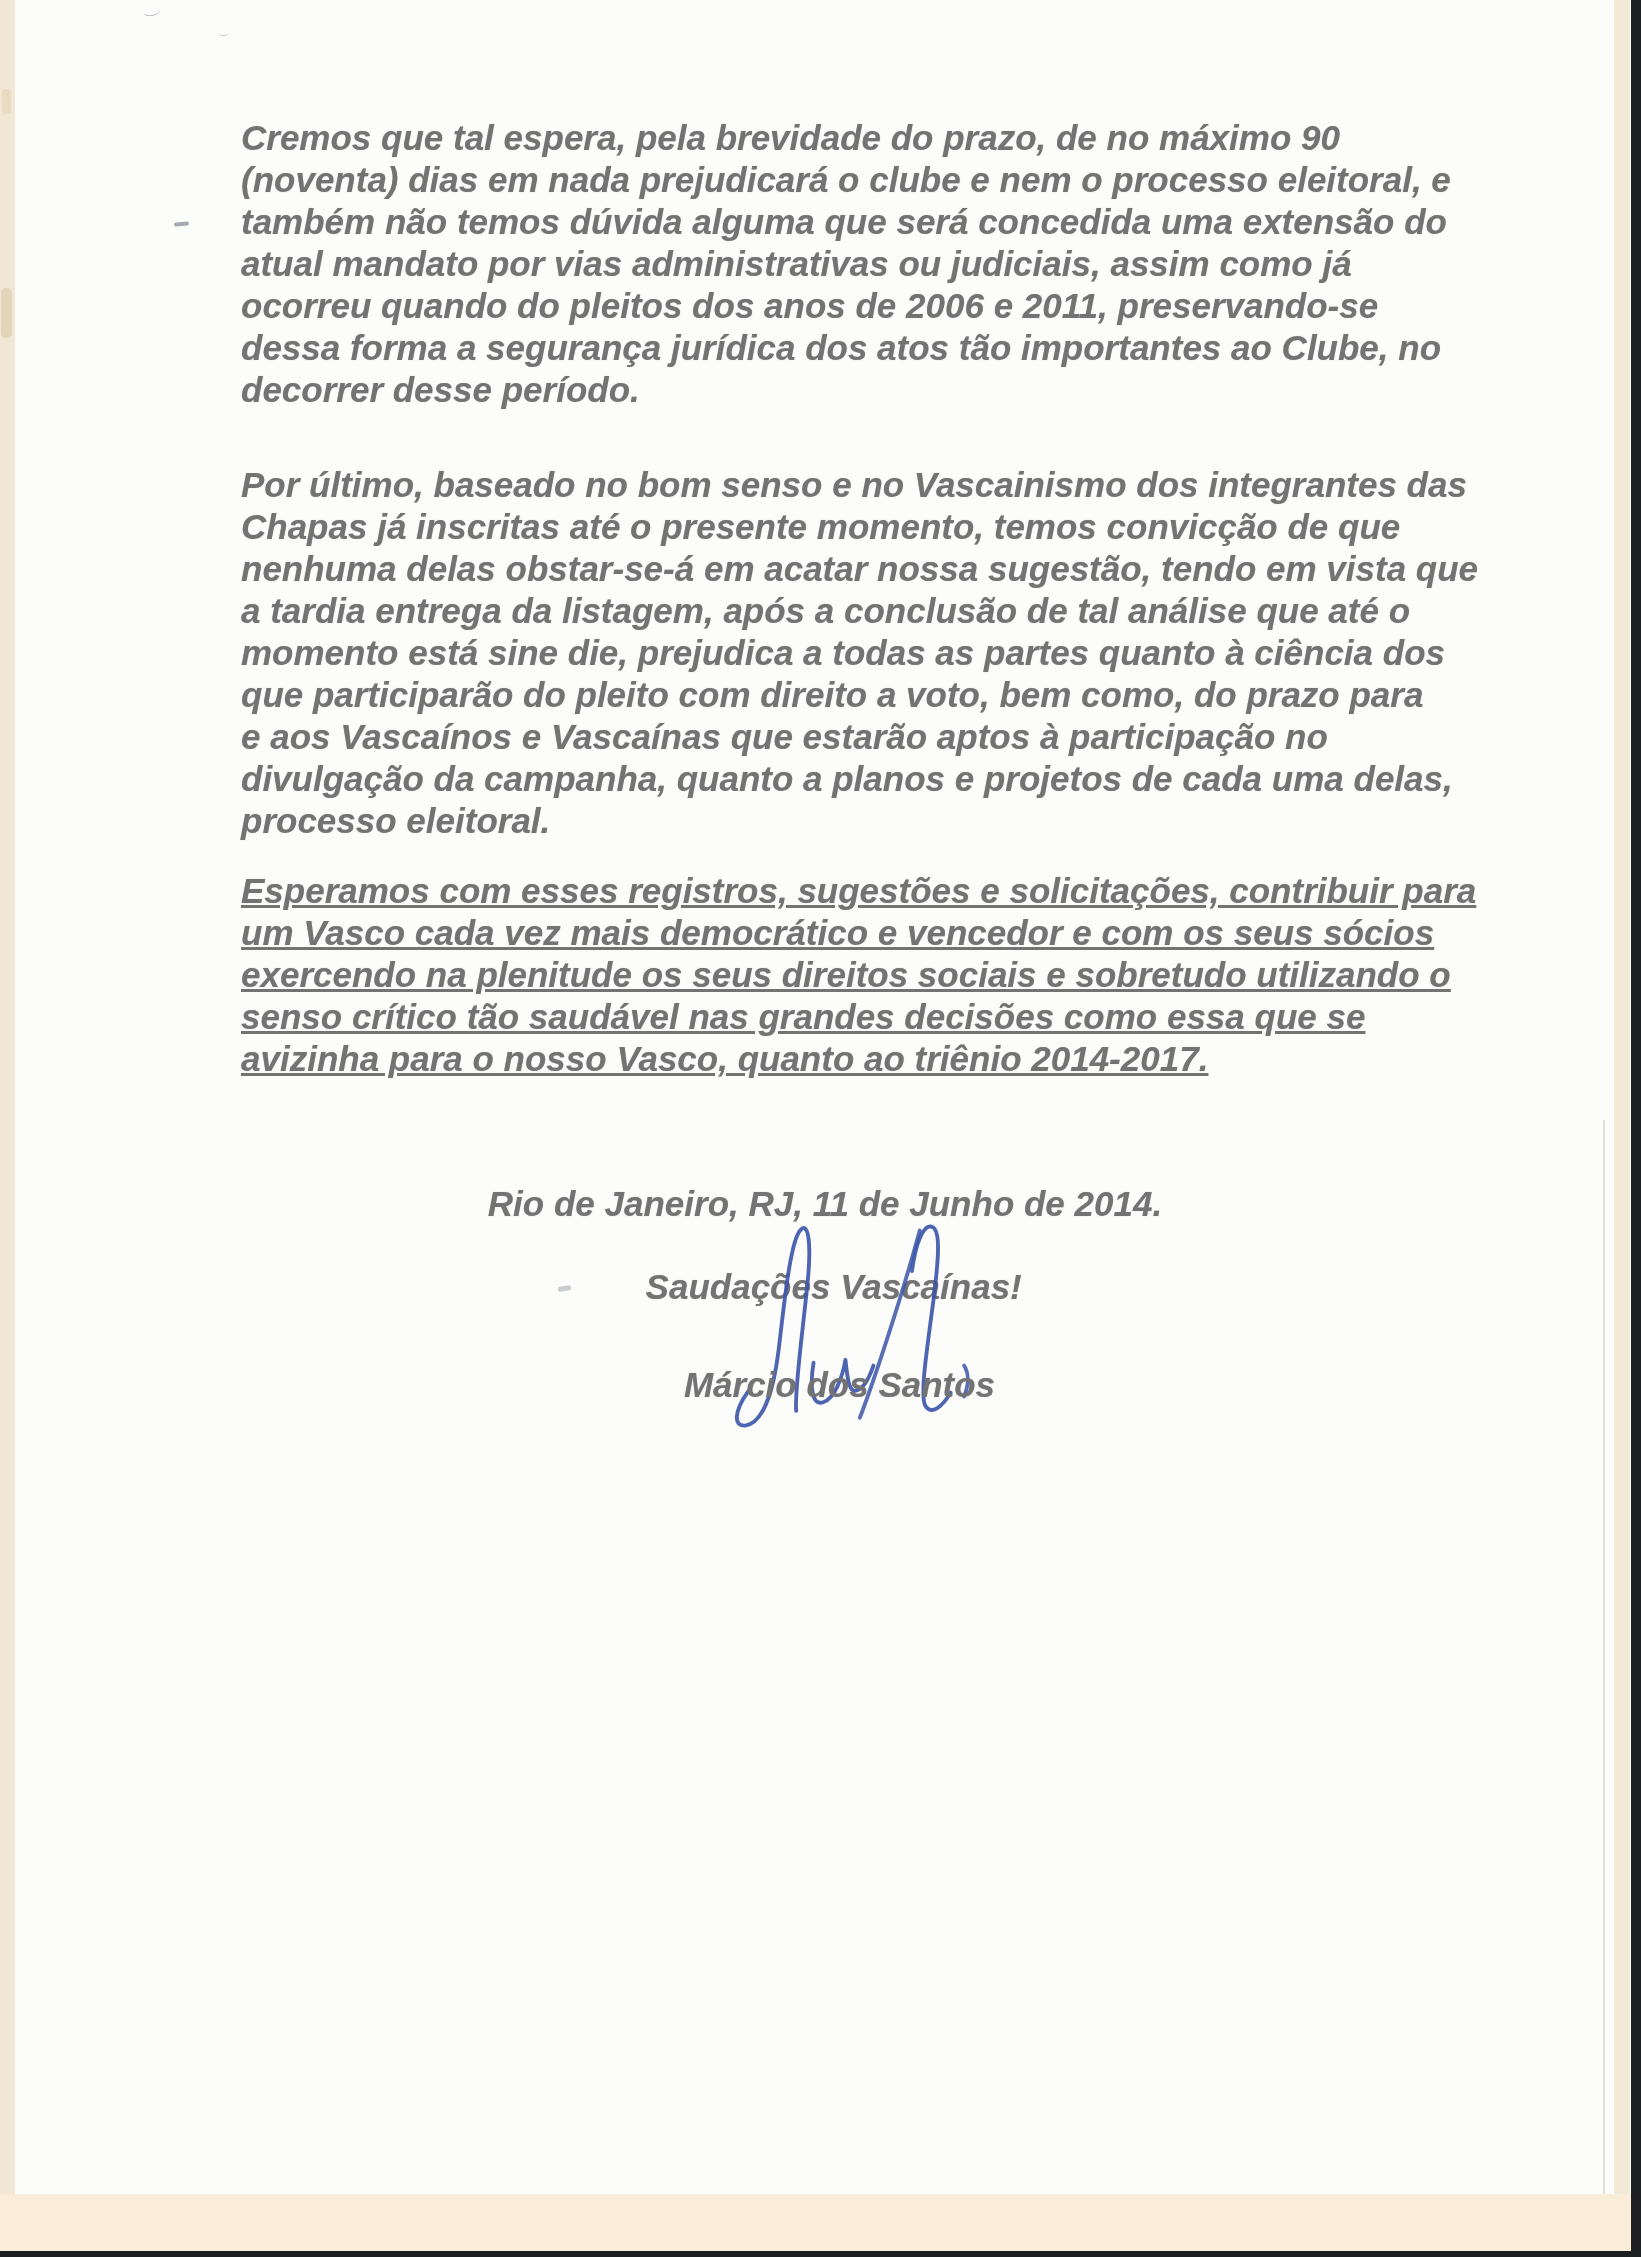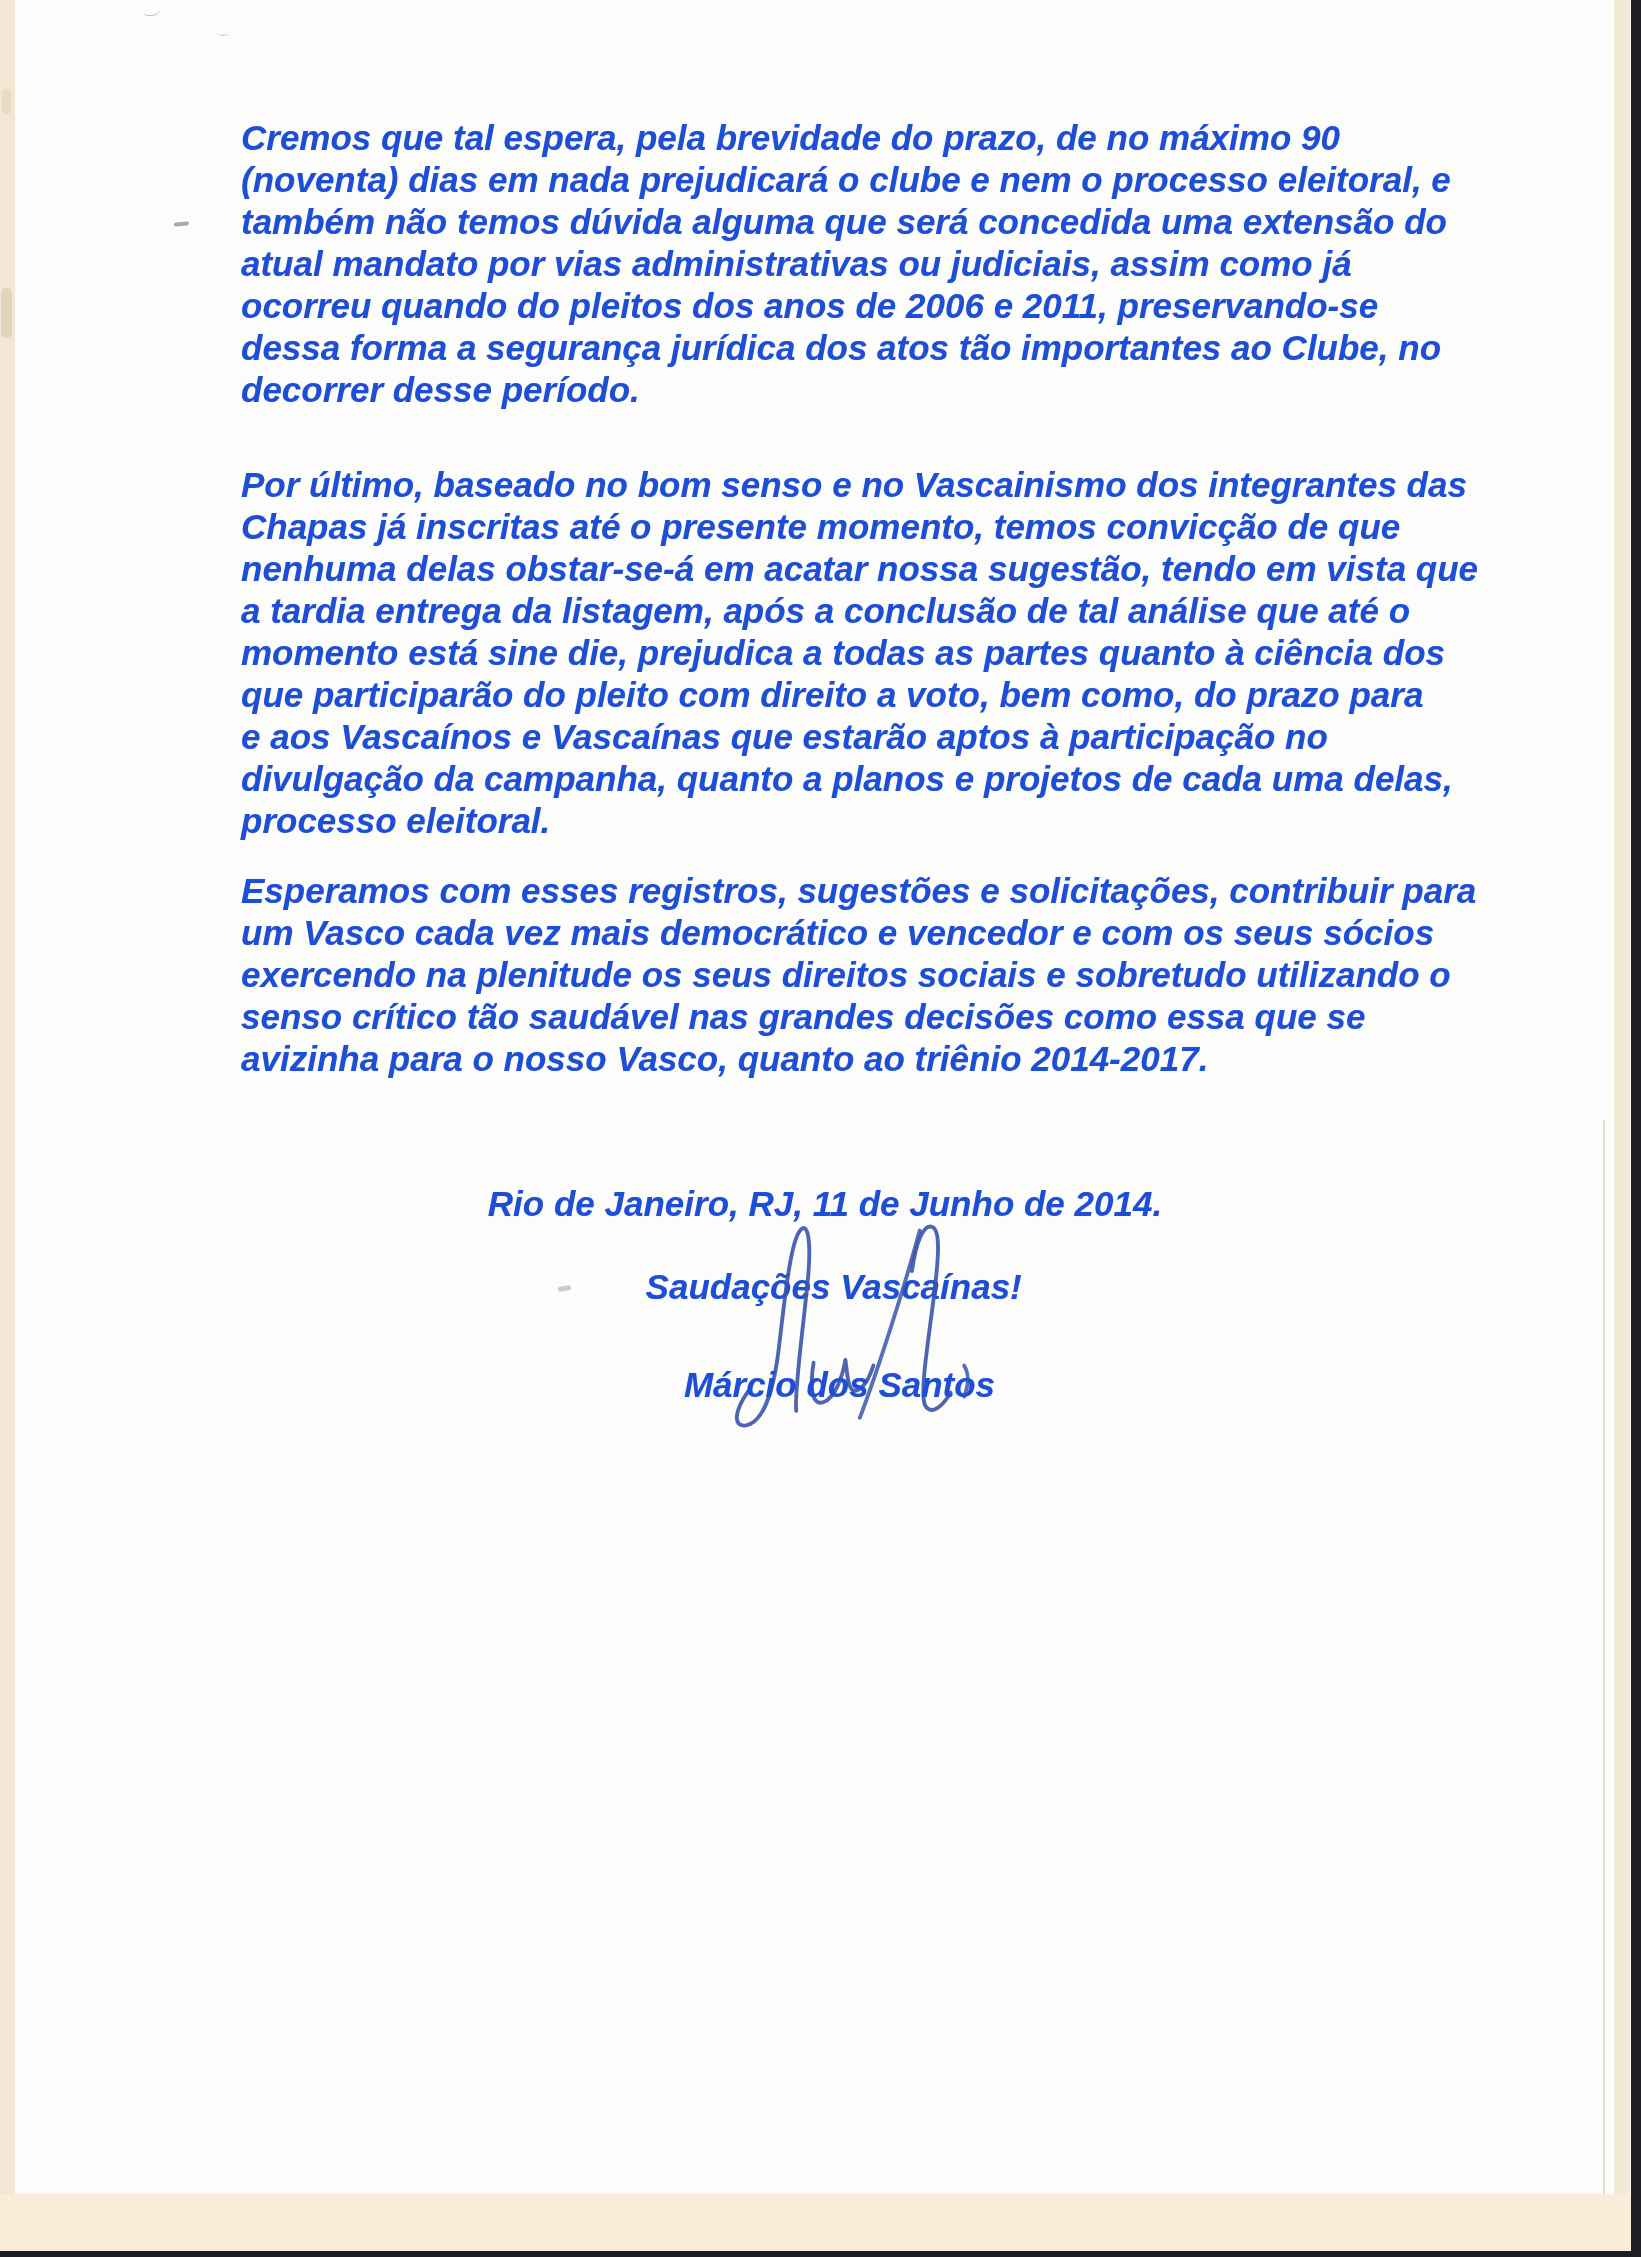--- a/index.html
+++ b/index.html
@@ -7,28 +7,28 @@
     width:1641px;height:2257px;position:relative;
     background:#fcfcfb;overflow:hidden;
     font-family:"Liberation Sans",sans-serif;
   }
   .page{position:absolute;inset:0;}
   
   .letter-text{
     position:absolute;
     font-style:italic;font-weight:bold;
     font-size:35px;line-height:42px;
-    color:#1d4ed8;
+    color:#737373;
     text-shadow:0 0 1px rgba(66,70,77,0.30);
     white-space:nowrap;
   }
   .para{left:241px;width:1274px;}
   .p1{top:117px;}
   .p2{top:464px;}
-  .p3{top:870px;}
+  .p3{top:870px;text-decoration:underline;}
   .center-block{left:241px;width:1168px;text-align:center;}
   .date-line{top:1183px;}
   .salutation{top:1266px;transform:translateX(8.7px);}
   .signer-name{top:1340px;transform:translateX(14.5px);margin-top:24px;}
   .u-ink{
     text-decoration-thickness:2.9px;
     text-underline-offset:4.8px;
   }
   
   .signature{position:absolute;left:719px;top:1213px;width:275px;height:227px;}

